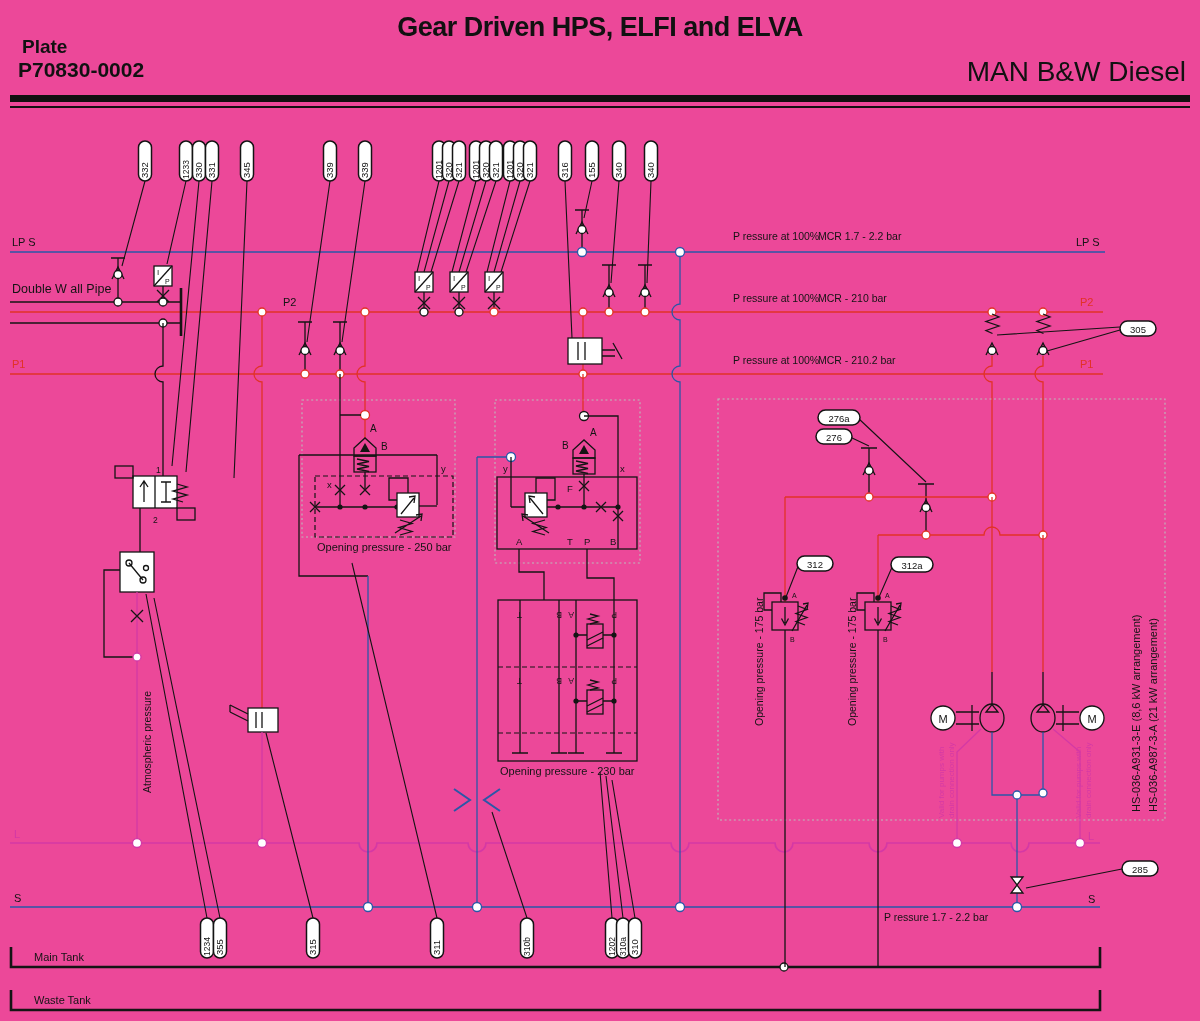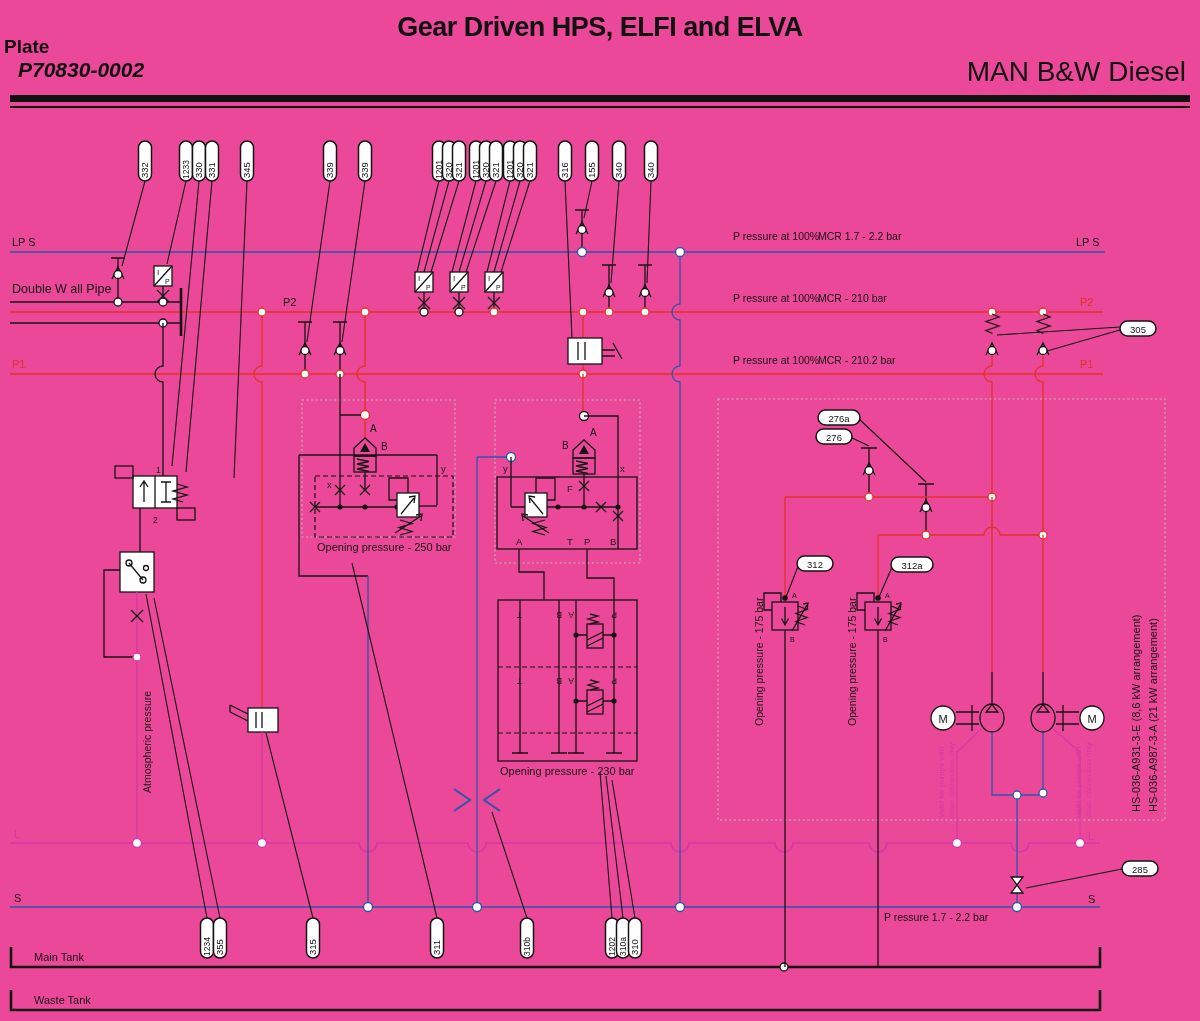--- a/index.html
+++ b/index.html
@@ -1,19 +1,19 @@
 <!DOCTYPE html>
 <html style="--black: #141414; --red: #e23227; --blue: #2b57a8; --magenta: #d439a5; --gray: #bcbcbc;"><head>
 <meta charset="utf-8">
 <style>
   html,body{margin:0;padding:0;background:#fff;width:1200px;height:1021px;overflow:hidden;}
   #page{position:relative;width:1200px;height:1021px;background:#ec4899;font-family:"Liberation Sans","DejaVu Sans",sans-serif;}
   #hdr .title{position:absolute;left:0;right:0;top:12px;text-align:center;font-size:27px;font-weight:bold;letter-spacing:-.5px;color:#111;}
-  #hdr .plate{position:absolute;left:4px;top:36px;font-size:19px;font-weight:bold;color:#111;}
-  #hdr .plateno{position:absolute;left:18px;top:58px;font-size:21px;font-weight:bold;color:#111;font-style:italic;}
+  #hdr .plate{position:absolute;left:22px;top:36px;font-size:19px;font-weight:bold;color:#111;}
+  #hdr .plateno{position:absolute;left:18px;top:58px;font-size:21px;font-weight:bold;color:#111;}
   #hdr .brand{position:absolute;right:14px;top:56px;font-size:28px;color:#111;}
   #hdr .bar1{position:absolute;left:10px;right:10px;top:95px;height:7px;background:#111;}
   #hdr .bar2{position:absolute;left:10px;right:10px;top:106px;height:2.4px;background:#111;}
   svg{position:absolute;left:0;top:0;}
   svg text{font-family:"Liberation Sans","DejaVu Sans",sans-serif;fill:#141414;}
   .t7{font-size:7px}.t8{font-size:8px}.t85{font-size:8.5px}.t95{font-size:9.5px}
   .t10{font-size:10px}.t105{font-size:10.5px}.t11{font-size:11px}.t12{font-size:12.5px}
   .mid{text-anchor:middle}
   .fr{fill:var(--red,#e23227)}.fm{fill:var(--magenta,#d439a5)}
   path,rect,circle,ellipse,line{fill:none;stroke:var(--black,#141414);stroke-width:1.3px;}

